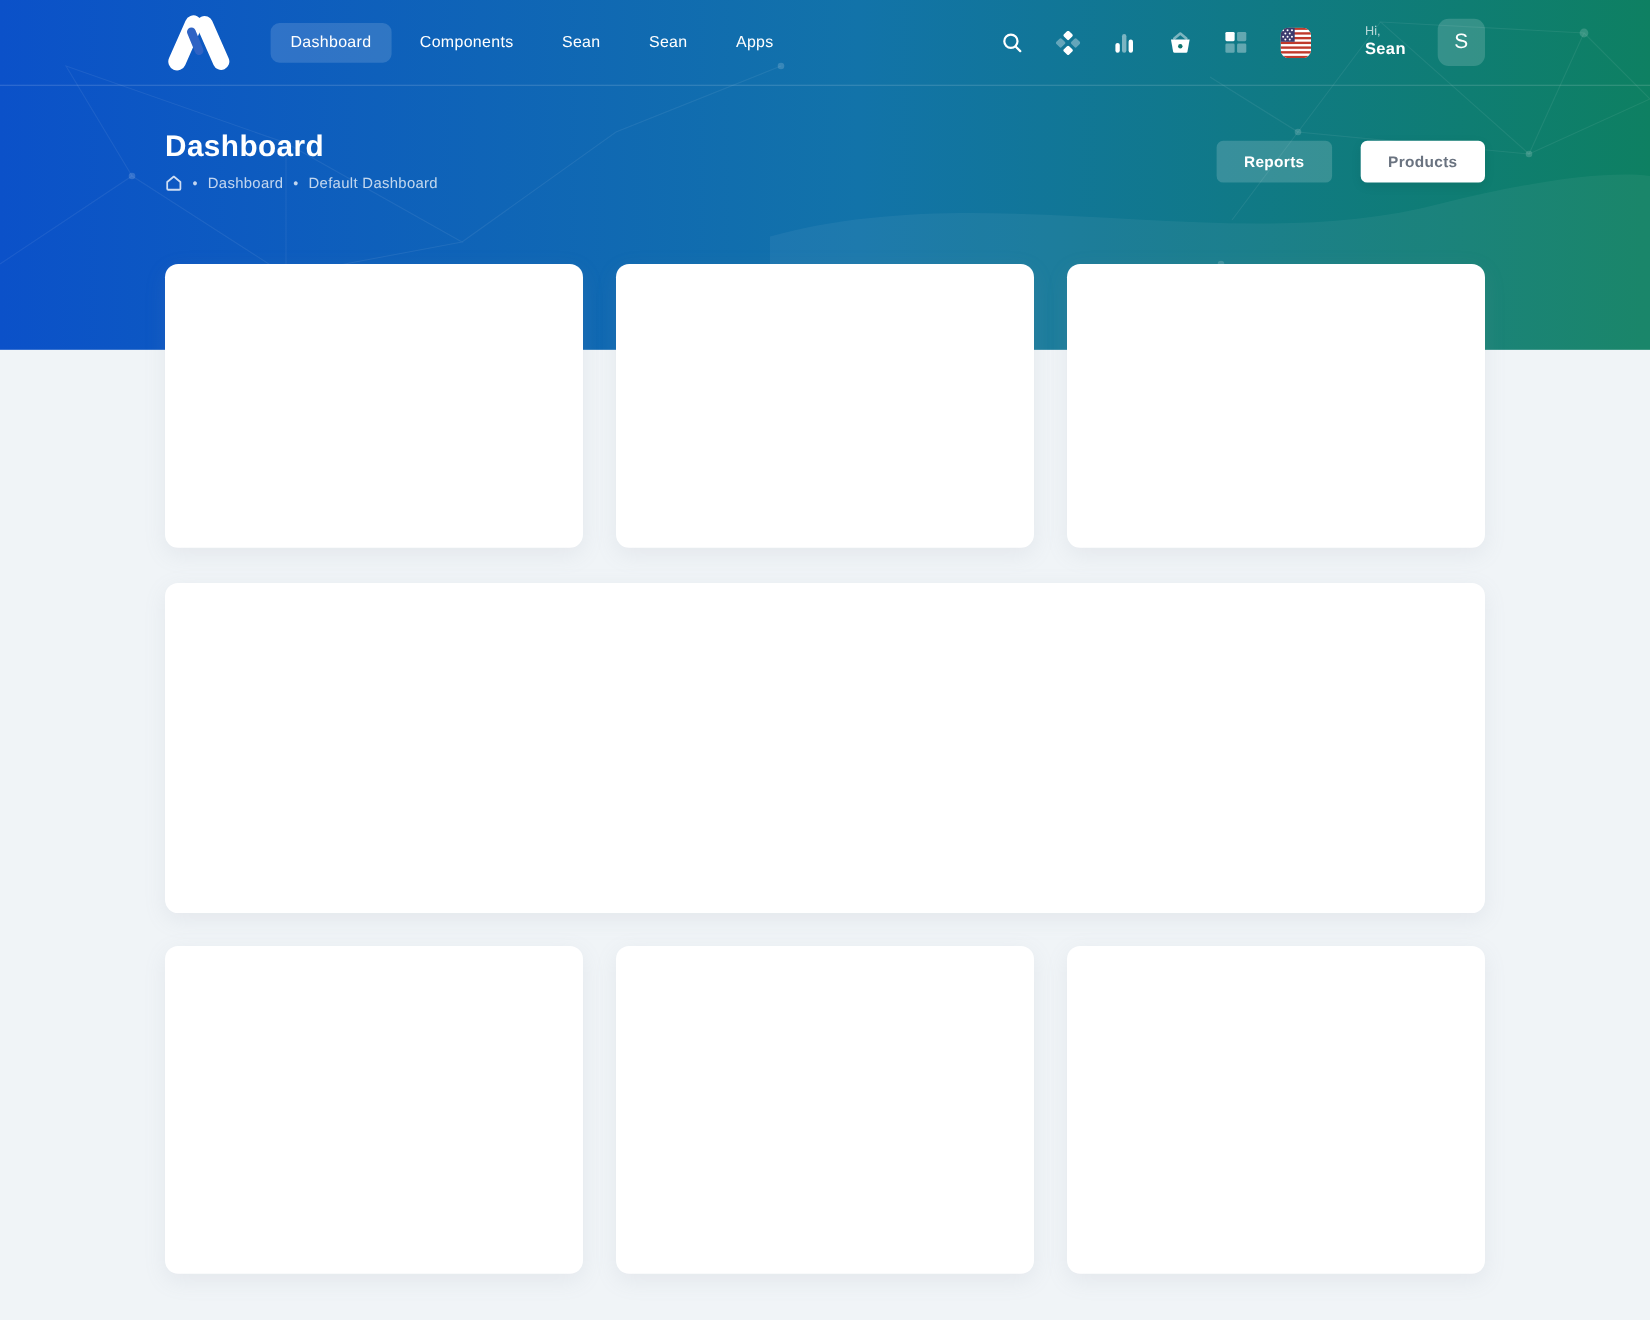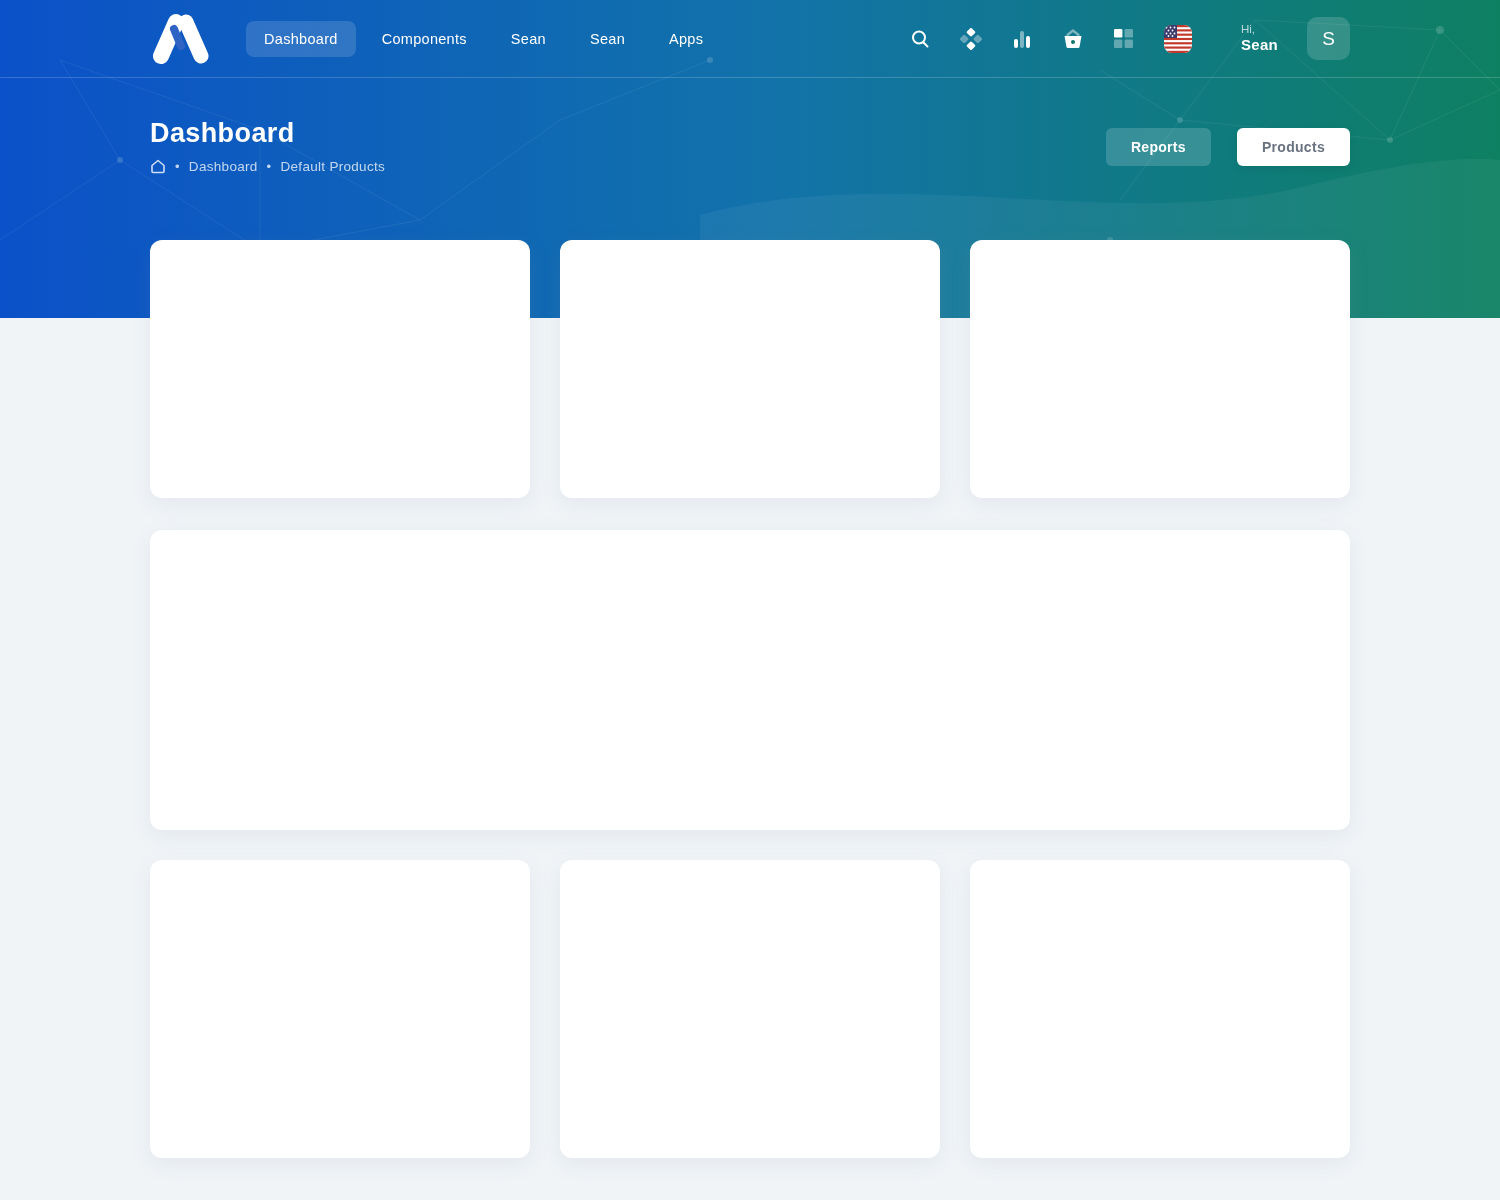--- a/index.html
+++ b/index.html
@@ -262,21 +262,21 @@
   <div class="page-head">
     <div>
       <div class="page-title">Dashboard</div>
       <div class="breadcrumb">
         <svg width="16" height="15" viewBox="0 0 16 15">
           <path d="M2 6.5 L8 1.5 L14 6.5 V12.5 Q14 13.5 13 13.5 H3 Q2 13.5 2 12.5 Z" stroke="rgba(255,255,255,0.8)" stroke-width="1.6" fill="none" stroke-linejoin="round"></path>
         </svg>
         <span class="sep">•</span>
         <span class="crumb">Dashboard</span>
         <span class="sep">•</span>
-        <span class="crumb">Default Products</span>
+        <span class="crumb">Default Dashboard</span>
       </div>
     </div>
     <div class="head-actions">
       <button class="btn btn-reports">Reports</button>
       <button class="btn btn-products">Products</button>
     </div>
   </div>
 </div>
 
 <div class="content">

